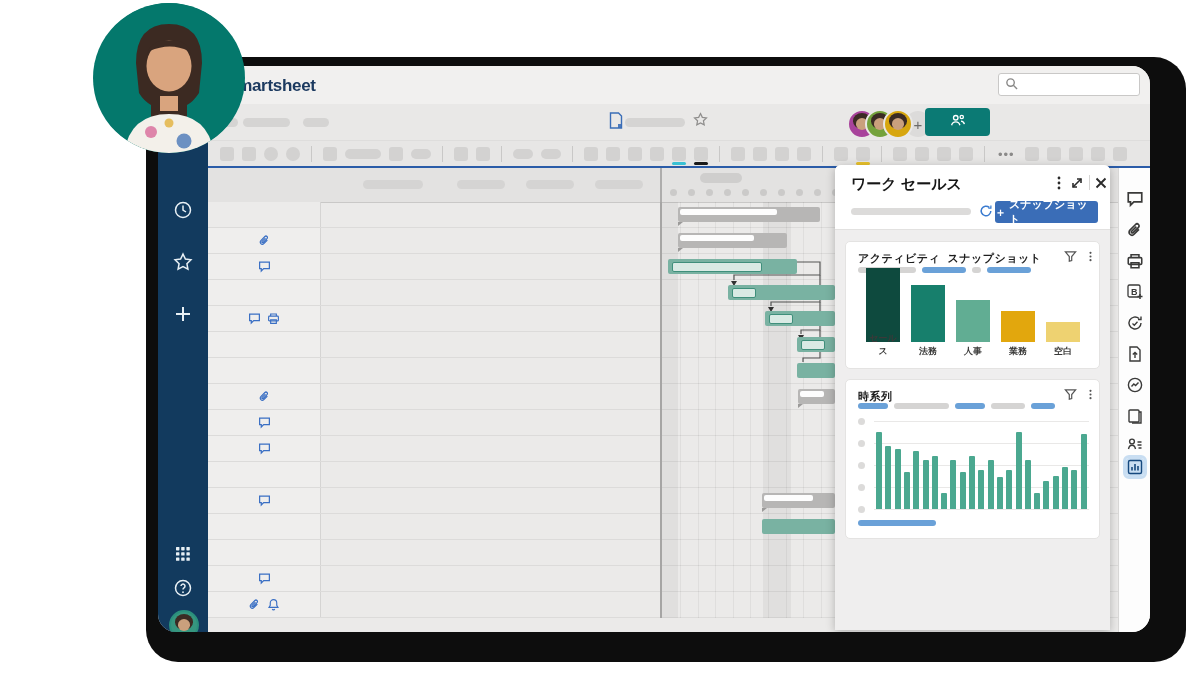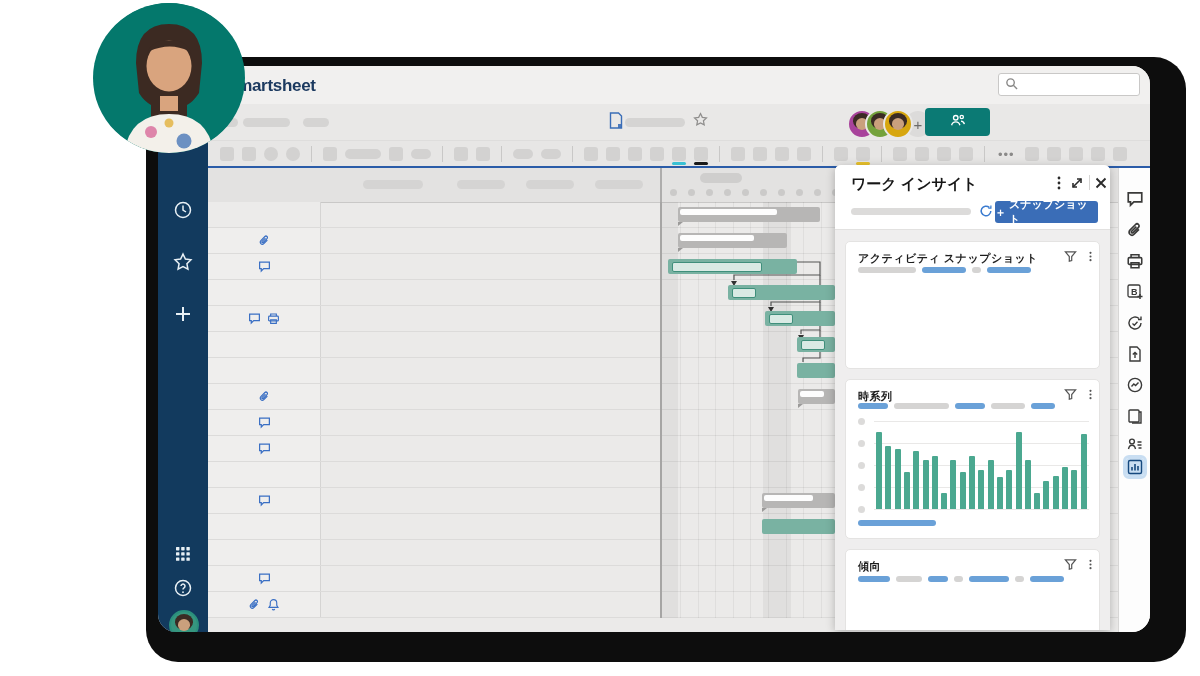--- a/index.html
+++ b/index.html
@@ -515,21 +515,21 @@
         <div class="rail-ic abs active" style="top: 290px;">
           <svg viewBox="0 0 18 18" fill="none" stroke="currentColor" stroke-width="1.4">
             <rect x="2.5" y="2.5" width="13" height="13" rx="1.5"></rect>
             <path d="M6 12.5V9M9 12.5V6M12 12.5V8" stroke-width="1.6"></path>
           </svg>
         </div>
       </div>
 
     <div class="abs" id="panel">
       <div id="panel-hd">
-        <div id="panel-title">ワーク インサイト</div>
+        <div id="panel-title">ワーク セールス</div>
         <div class="pn-ic" style="left:216px;">
           <svg viewBox="0 0 16 16" fill="currentColor">
               <circle cx="8" cy="3" r="1.4"></circle>
               <circle cx="8" cy="8" r="1.4"></circle>
               <circle cx="8" cy="13" r="1.4"></circle>
             </svg>
         </div>
         <div class="pn-ic" style="left:234px;">
           <svg viewBox="0 0 16 16" fill="none" stroke="currentColor" stroke-width="1.6">
               <path d="M4 12L12 4"></path>
@@ -549,39 +549,51 @@
               <path d="M13.5 8a5.5 5.5 0 1 1-1.8-4.1"></path>
               <path d="M13.6 1.8v3h-3" stroke-width="1.4"></path>
             </svg>
         </div>
         <div id="new-btn">
           <span>＋</span>
           <span>スナップショット</span>
         </div>
       </div>
 
-      <div class="card" id="card-activity" style="top:76px;height:128px;">
+      <div class="card" id="card-activity" style="top:76px;height:128px;font-family:Liberation Mono, monospace;">
         <div class="card-title">アクティビティ スナップショット</div>
         <div class="card-ic" style="left:218px;">
           <svg viewBox="0 0 14 14" fill="none" stroke="currentColor" stroke-width="1.3">
               <path d="M1.5 2h11L8.3 7v4.4L5.7 12V7z"></path>
             </svg>
         </div>
         <div class="card-ic" style="left:238px;">
           <svg viewBox="0 0 16 16" fill="currentColor">
               <circle cx="8" cy="3.5" r="1.3"></circle>
               <circle cx="8" cy="8" r="1.3"></circle>
               <circle cx="8" cy="12.5" r="1.3"></circle>
             </svg>
         </div>
         <div class="phrow" style="top:25px;" id="act-phrow">
             <span class="ph " style="width: 58px;"></span>
             <span class="ph blue" style="width: 44px;"></span>
             <span class="ph " style="width: 9px;"></span>
             <span class="ph blue" style="width: 44px;"></span>
+          </div>
+        <div class="bars5" id="act-bars">
+            <div class="b" style="left: 8px; height: 74px; background: rgb(14, 74, 62);"></div>
+            <div class="lbl" style="left: 8px;">セールス</div>
+            <div class="b" style="left: 53px; height: 57px; background: rgb(23, 127, 108);"></div>
+            <div class="lbl" style="left: 53px;">法務</div>
+            <div class="b" style="left: 98px; height: 42px; background: rgb(97, 173, 147);"></div>
+            <div class="lbl" style="left: 98px;">人事</div>
+            <div class="b" style="left: 143px; height: 31px; background: rgb(226, 167, 13);"></div>
+            <div class="lbl" style="left: 143px;">業務</div>
+            <div class="b" style="left: 188px; height: 20px; background: rgb(238, 210, 113);"></div>
+            <div class="lbl" style="left: 188px;">空白</div>
           </div>
       </div>
 
       <div class="card" id="card-ts" style="top:214px;height:160px;">
         <div class="card-title">時系列</div>
         <div class="card-ic" style="left:218px;">
           <svg viewBox="0 0 14 14" fill="none" stroke="currentColor" stroke-width="1.3">
               <path d="M1.5 2h11L8.3 7v4.4L5.7 12V7z"></path>
             </svg>
         </div>
@@ -633,44 +645,20 @@
             <div class="ts-b" style="left: 194.7px; height: 33px;"></div>
             <div class="ts-b" style="left: 204px; height: 42px;"></div>
             <div class="ts-b" style="left: 213.3px; height: 39px;"></div>
             <div class="ts-b" style="left: 222.6px; height: 75px;"></div>
           </div>
         <div class="phrow" style="top:140px;" id="ts-foot">
             <span class="ph blue" style="width: 78px;"></span>
           </div>
       </div>
 
-      <div class="card" id="card-trend" style="top:384px;height:120px;">
-        <div class="card-title">傾向</div>
-        <div class="card-ic" style="left:218px;">
-          <svg viewBox="0 0 14 14" fill="none" stroke="currentColor" stroke-width="1.3">
-              <path d="M1.5 2h11L8.3 7v4.4L5.7 12V7z"></path>
-            </svg>
-        </div>
-        <div class="card-ic" style="left:238px;">
-          <svg viewBox="0 0 16 16" fill="currentColor">
-              <circle cx="8" cy="3.5" r="1.3"></circle>
-              <circle cx="8" cy="8" r="1.3"></circle>
-              <circle cx="8" cy="12.5" r="1.3"></circle>
-            </svg>
-        </div>
-        <div class="phrow" style="top:26px;" id="trend-phrow">
-            <span class="ph blue" style="width: 32px;"></span>
-            <span class="ph " style="width: 26px;"></span>
-            <span class="ph blue" style="width: 20px;"></span>
-            <span class="ph " style="width: 9px;"></span>
-            <span class="ph blue" style="width: 40px;"></span>
-            <span class="ph " style="width: 9px;"></span>
-            <span class="ph blue" style="width: 34px;"></span>
-          </div>
-      </div>
     </div>
   </div>
 
   <div class="abs" id="portrait">
     <svg viewBox="0 0 100 100" width="152" height="150">
       <circle cx="50" cy="50" r="50" fill="#04786c"></circle>
       <path d="M28 40 q0-26 22-26 q22 0 22 26 l-2 20 q-4 6-8 8 l0 8 -24 0 0-8 q-5-3-8-8z" fill="#3c2a22"></path>
       <ellipse cx="50" cy="42" rx="15" ry="17" fill="#d9a47e"></ellipse>
       <path d="M35 34 q4-10 15-9 q12-1 15 9 l-2-2 q-12-6-26 0z" fill="#3c2a22"></path>
       <path d="M20 100 q4-26 30-26 q26 0 30 26z" fill="#f3f0ea"></path>

